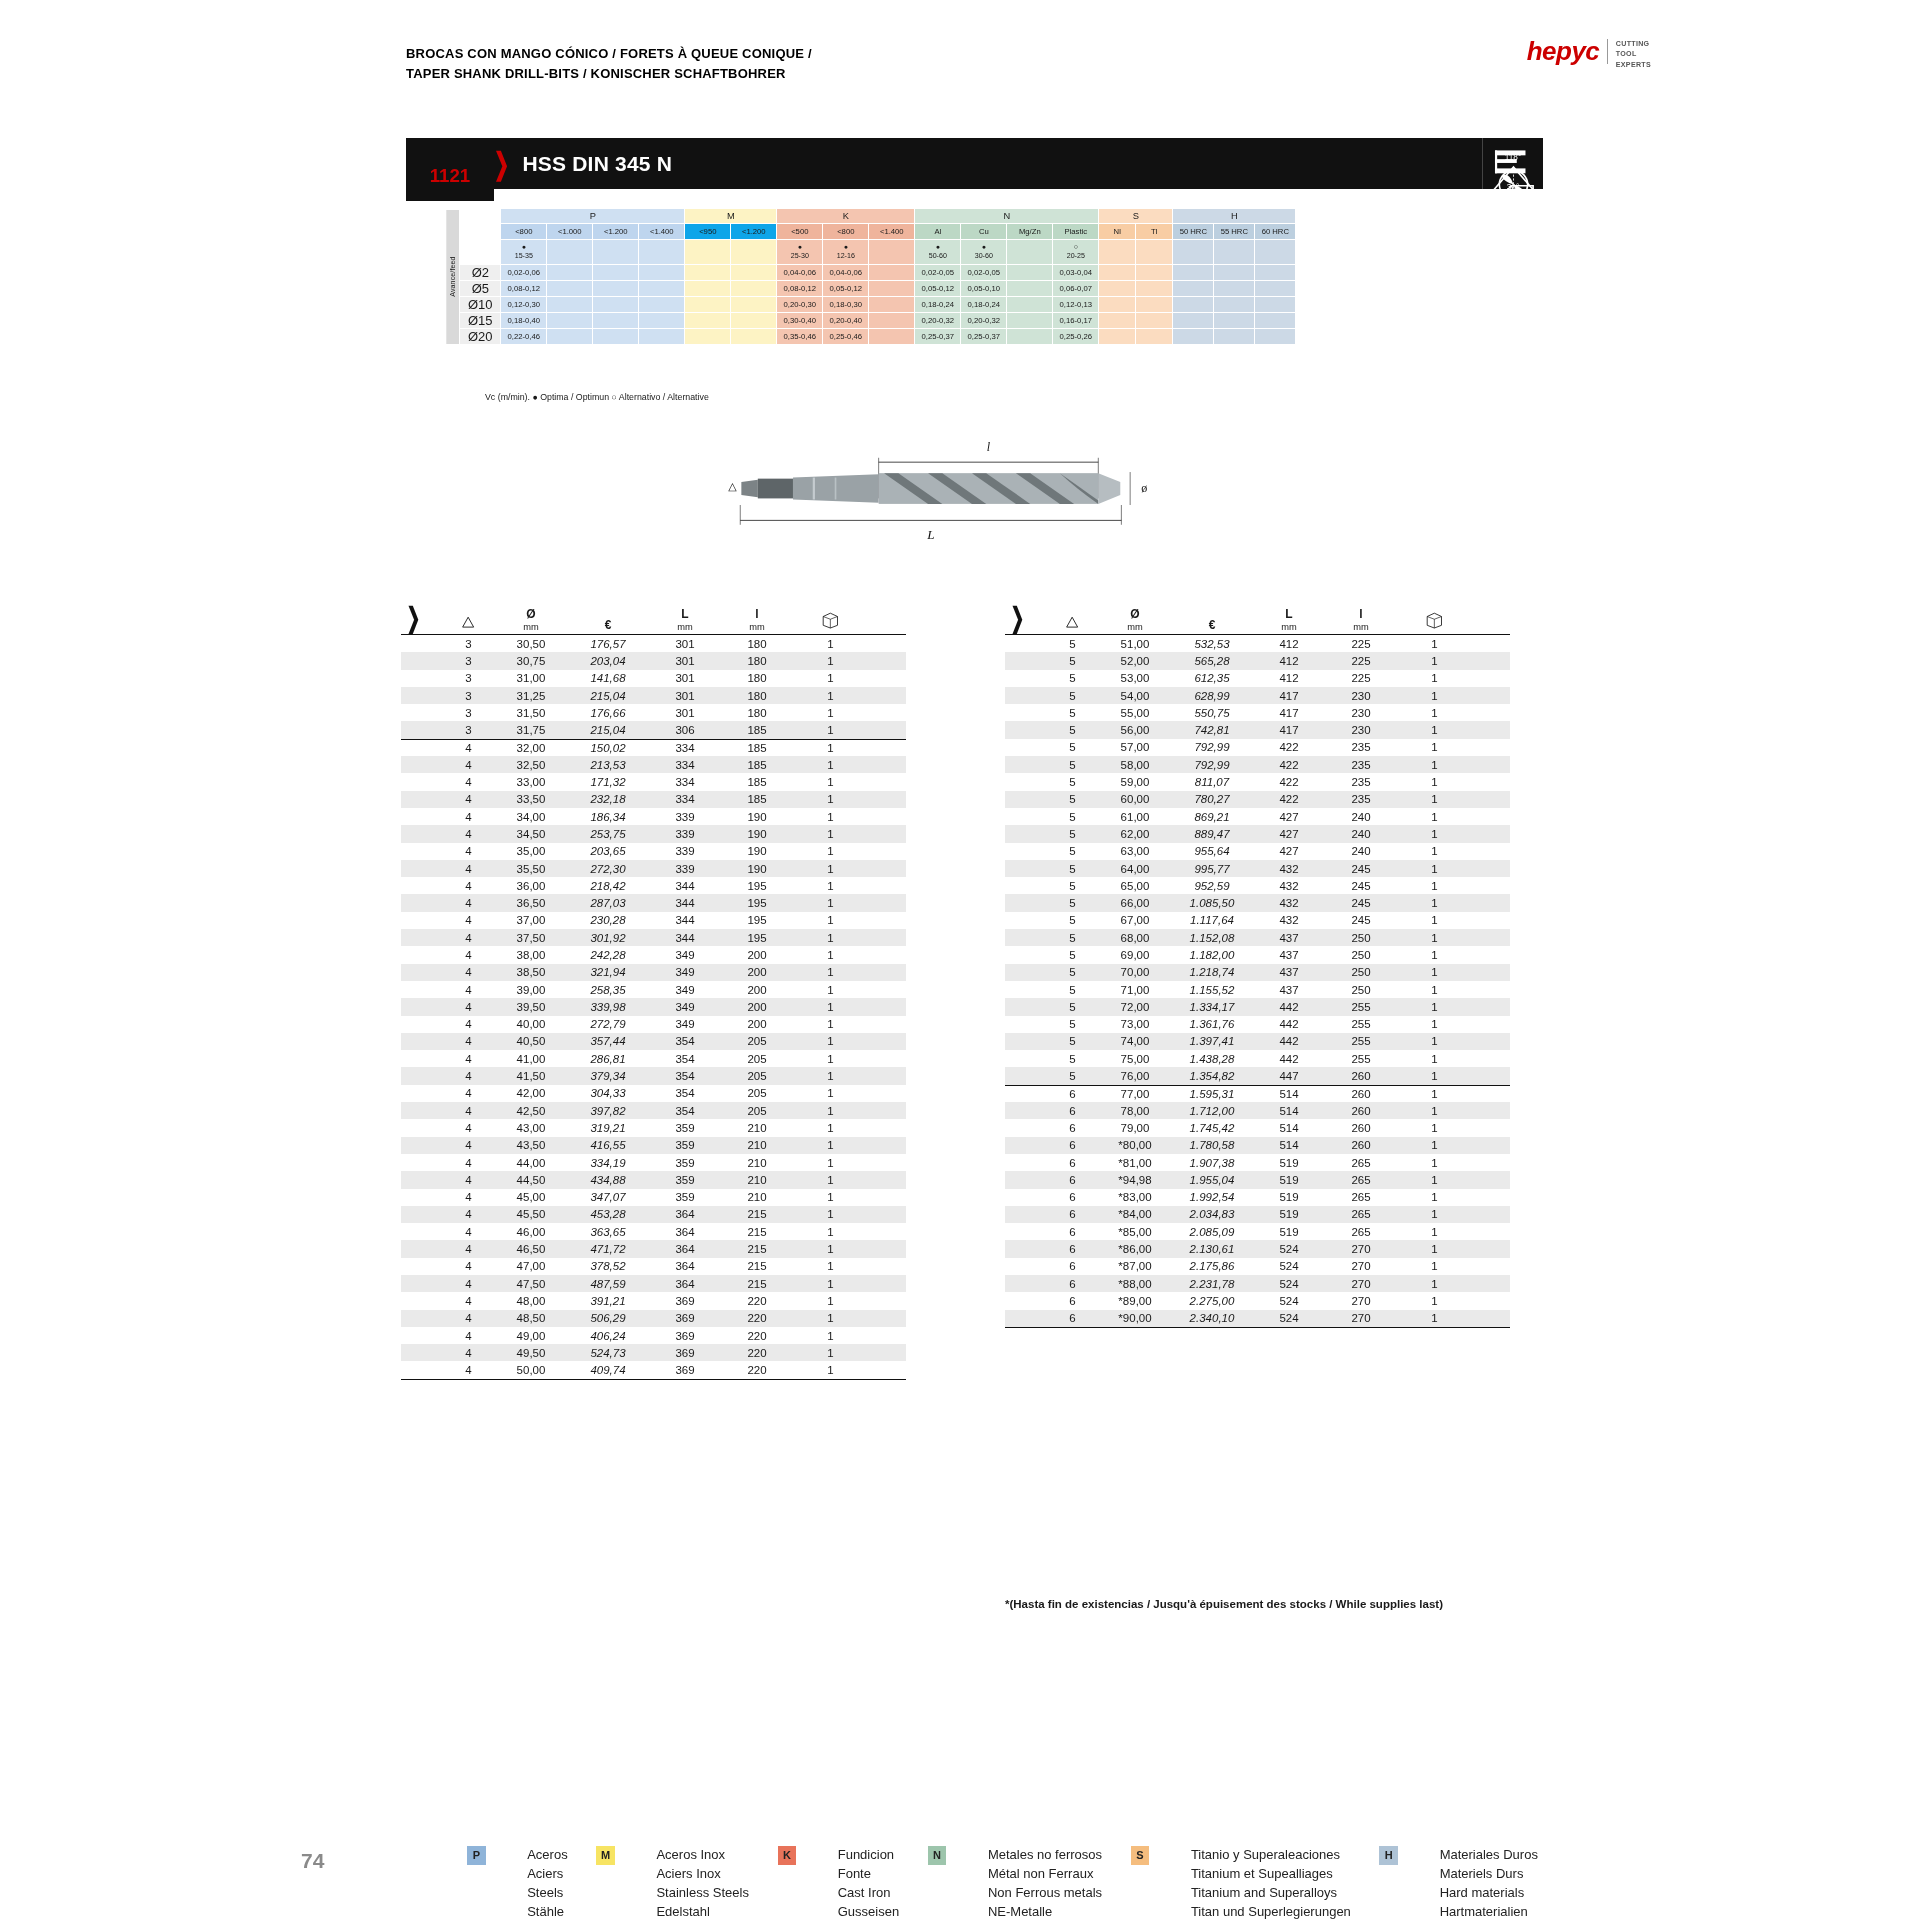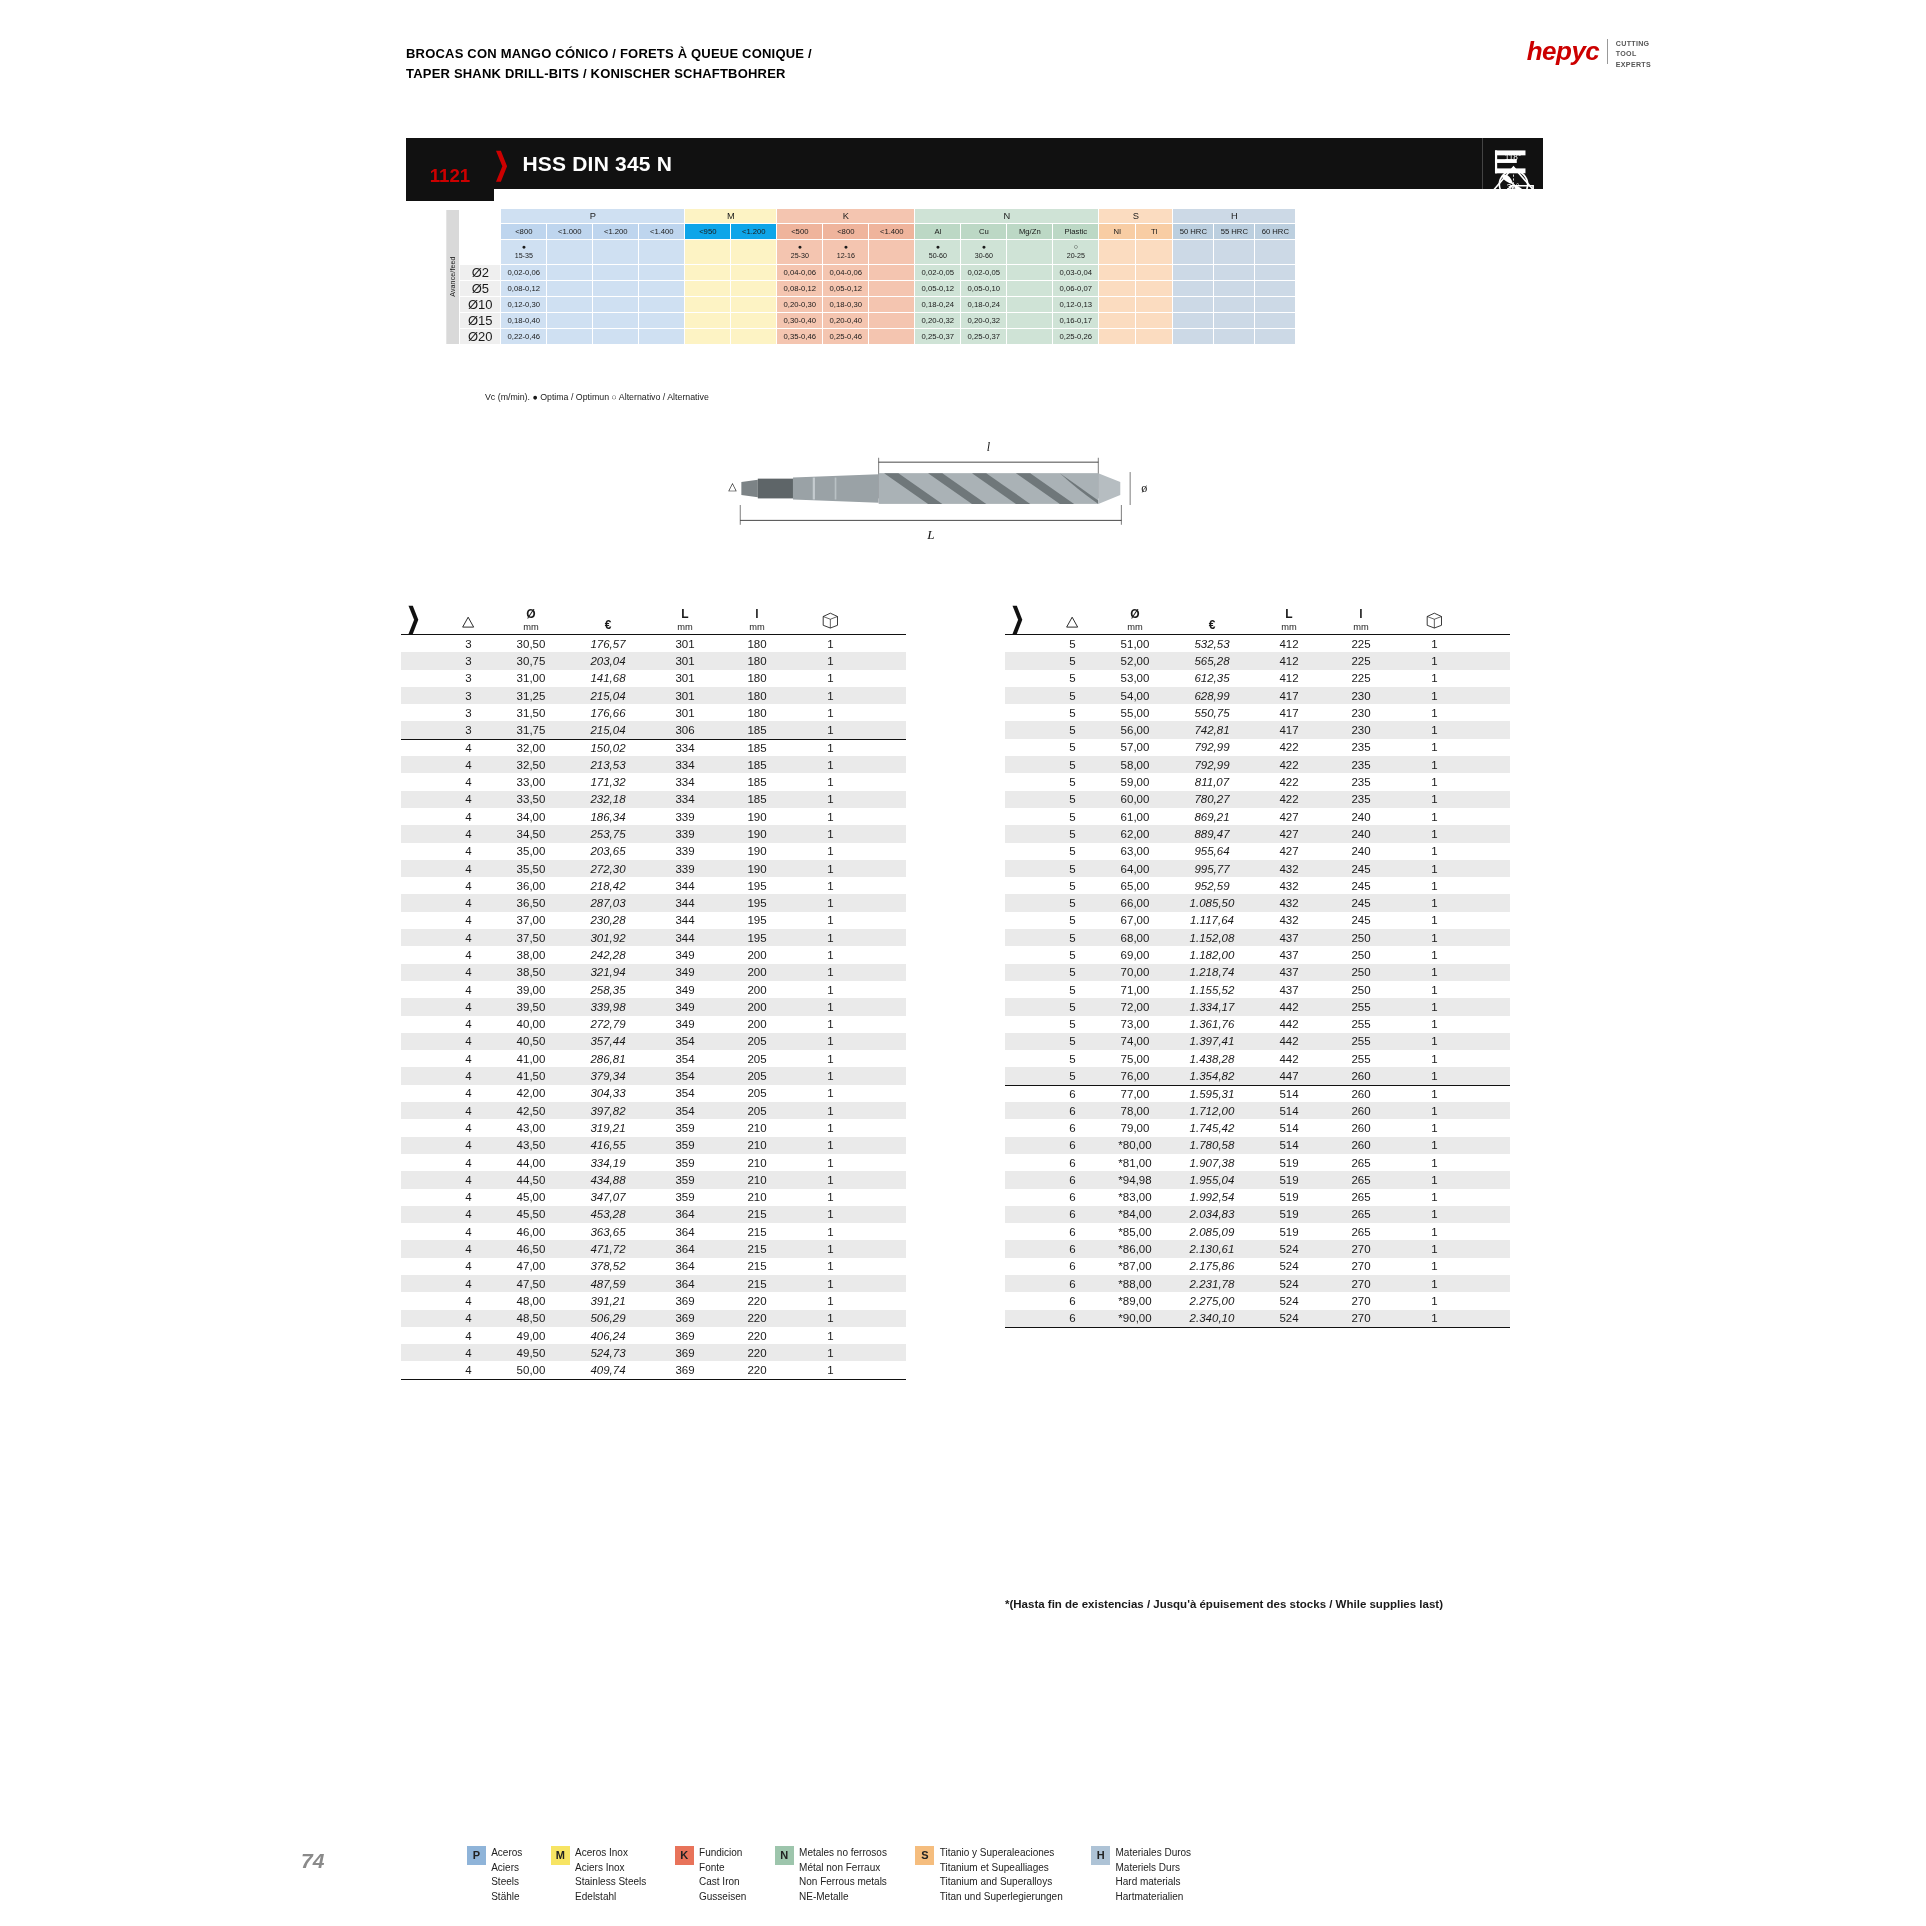--- a/index.html
+++ b/index.html
@@ -221,35 +221,34 @@
     font-weight: bold;
   }
 
   
   .pageno {
     position: absolute;
     left: 301px; top: 1849px;
     font-size: 21px;
     font-weight: bold;
     color: #8a8a8a;
-    font-style: italic;
   }
   .legend {
     position: absolute;
     left: 467px; top: 1846px;
     display: flex;
     gap: 28.6px;
   }
   .leg-item { display: flex; gap: 5.5px; align-items: flex-start; }
   .leg-sq {
     width: 18.7px; height: 18.7px;
     font-size: 11px; font-weight: bold; color: #222;
     display: flex; align-items: center; justify-content: center;
   }
-  .leg-txt { font-size: 10px; line-height: 1.45; color: #222; white-space: nowrap; }
+  .leg-txt { font-size: 13px; line-height: 1.45; color: #222; white-space: nowrap; margin-left: 36px; }
 </style>
 </head>
 <body>
 
 <div class="page-header">
   <div class="line">BROCAS CON MANGO CÓNICO / FORETS À QUEUE CONIQUE /</div>
   <div class="line">TAPER SHANK DRILL-BITS / KONISCHER SCHAFTBOHRER</div>
 </div>
 
 <div class="brand">

